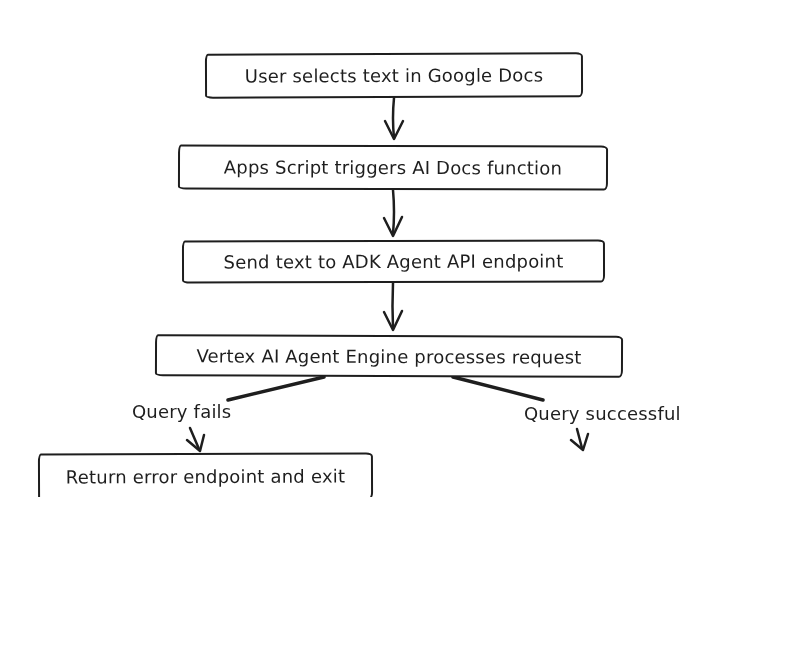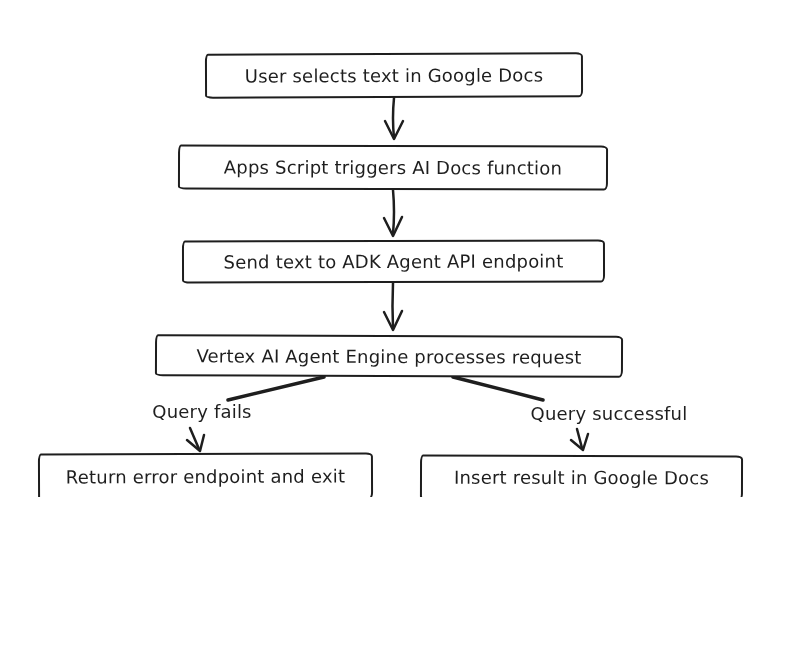--- a/index.html
+++ b/index.html
@@ -49,21 +49,20 @@
   .n1 { left:178px; top:145px; width:430px; height:45px; transform: rotate(0.15deg); }
   .n2 { left:182px; top:240px; width:423px; height:43px; transform: rotate(-0.15deg); }
   .n3 { left:155px; top:335px; width:468px; height:42px; transform: rotate(0.2deg); }
   .n4 { left:38px;  top:453px; width:335px; height:47px; transform: rotate(-0.2deg); }
   .n5 { left:420px; top:455px; width:323px; height:45px; transform: rotate(0.15deg); }
   .n6 { left:412px; top:548px; width:341px; height:44px; transform: rotate(-0.15deg); }
   .edge-label {
     position: absolute;
     font-size: 18px;
     letter-spacing: 0.2px;
-    text-align: center;
     white-space: nowrap;
   }
   .l0 { left:132px; top:401px; width:140px; }
   .l1 { left:524px; top:403px; width:170px; }
 </style>
 </head>
 <body>
 
 <div class="canvas">
 
@@ -113,18 +112,15 @@
   </div>
 
   <div class="edge-label l1">
     <span>Query successful</span>
   </div>
 
   <div class="node n4">
     <span>Return error endpoint and exit</span>
   </div>
 
-  <div class="node n5">
-    <span>Insert result in Google Docs</span>
-  </div>
 
 
 </div>
 
 </body></html>

